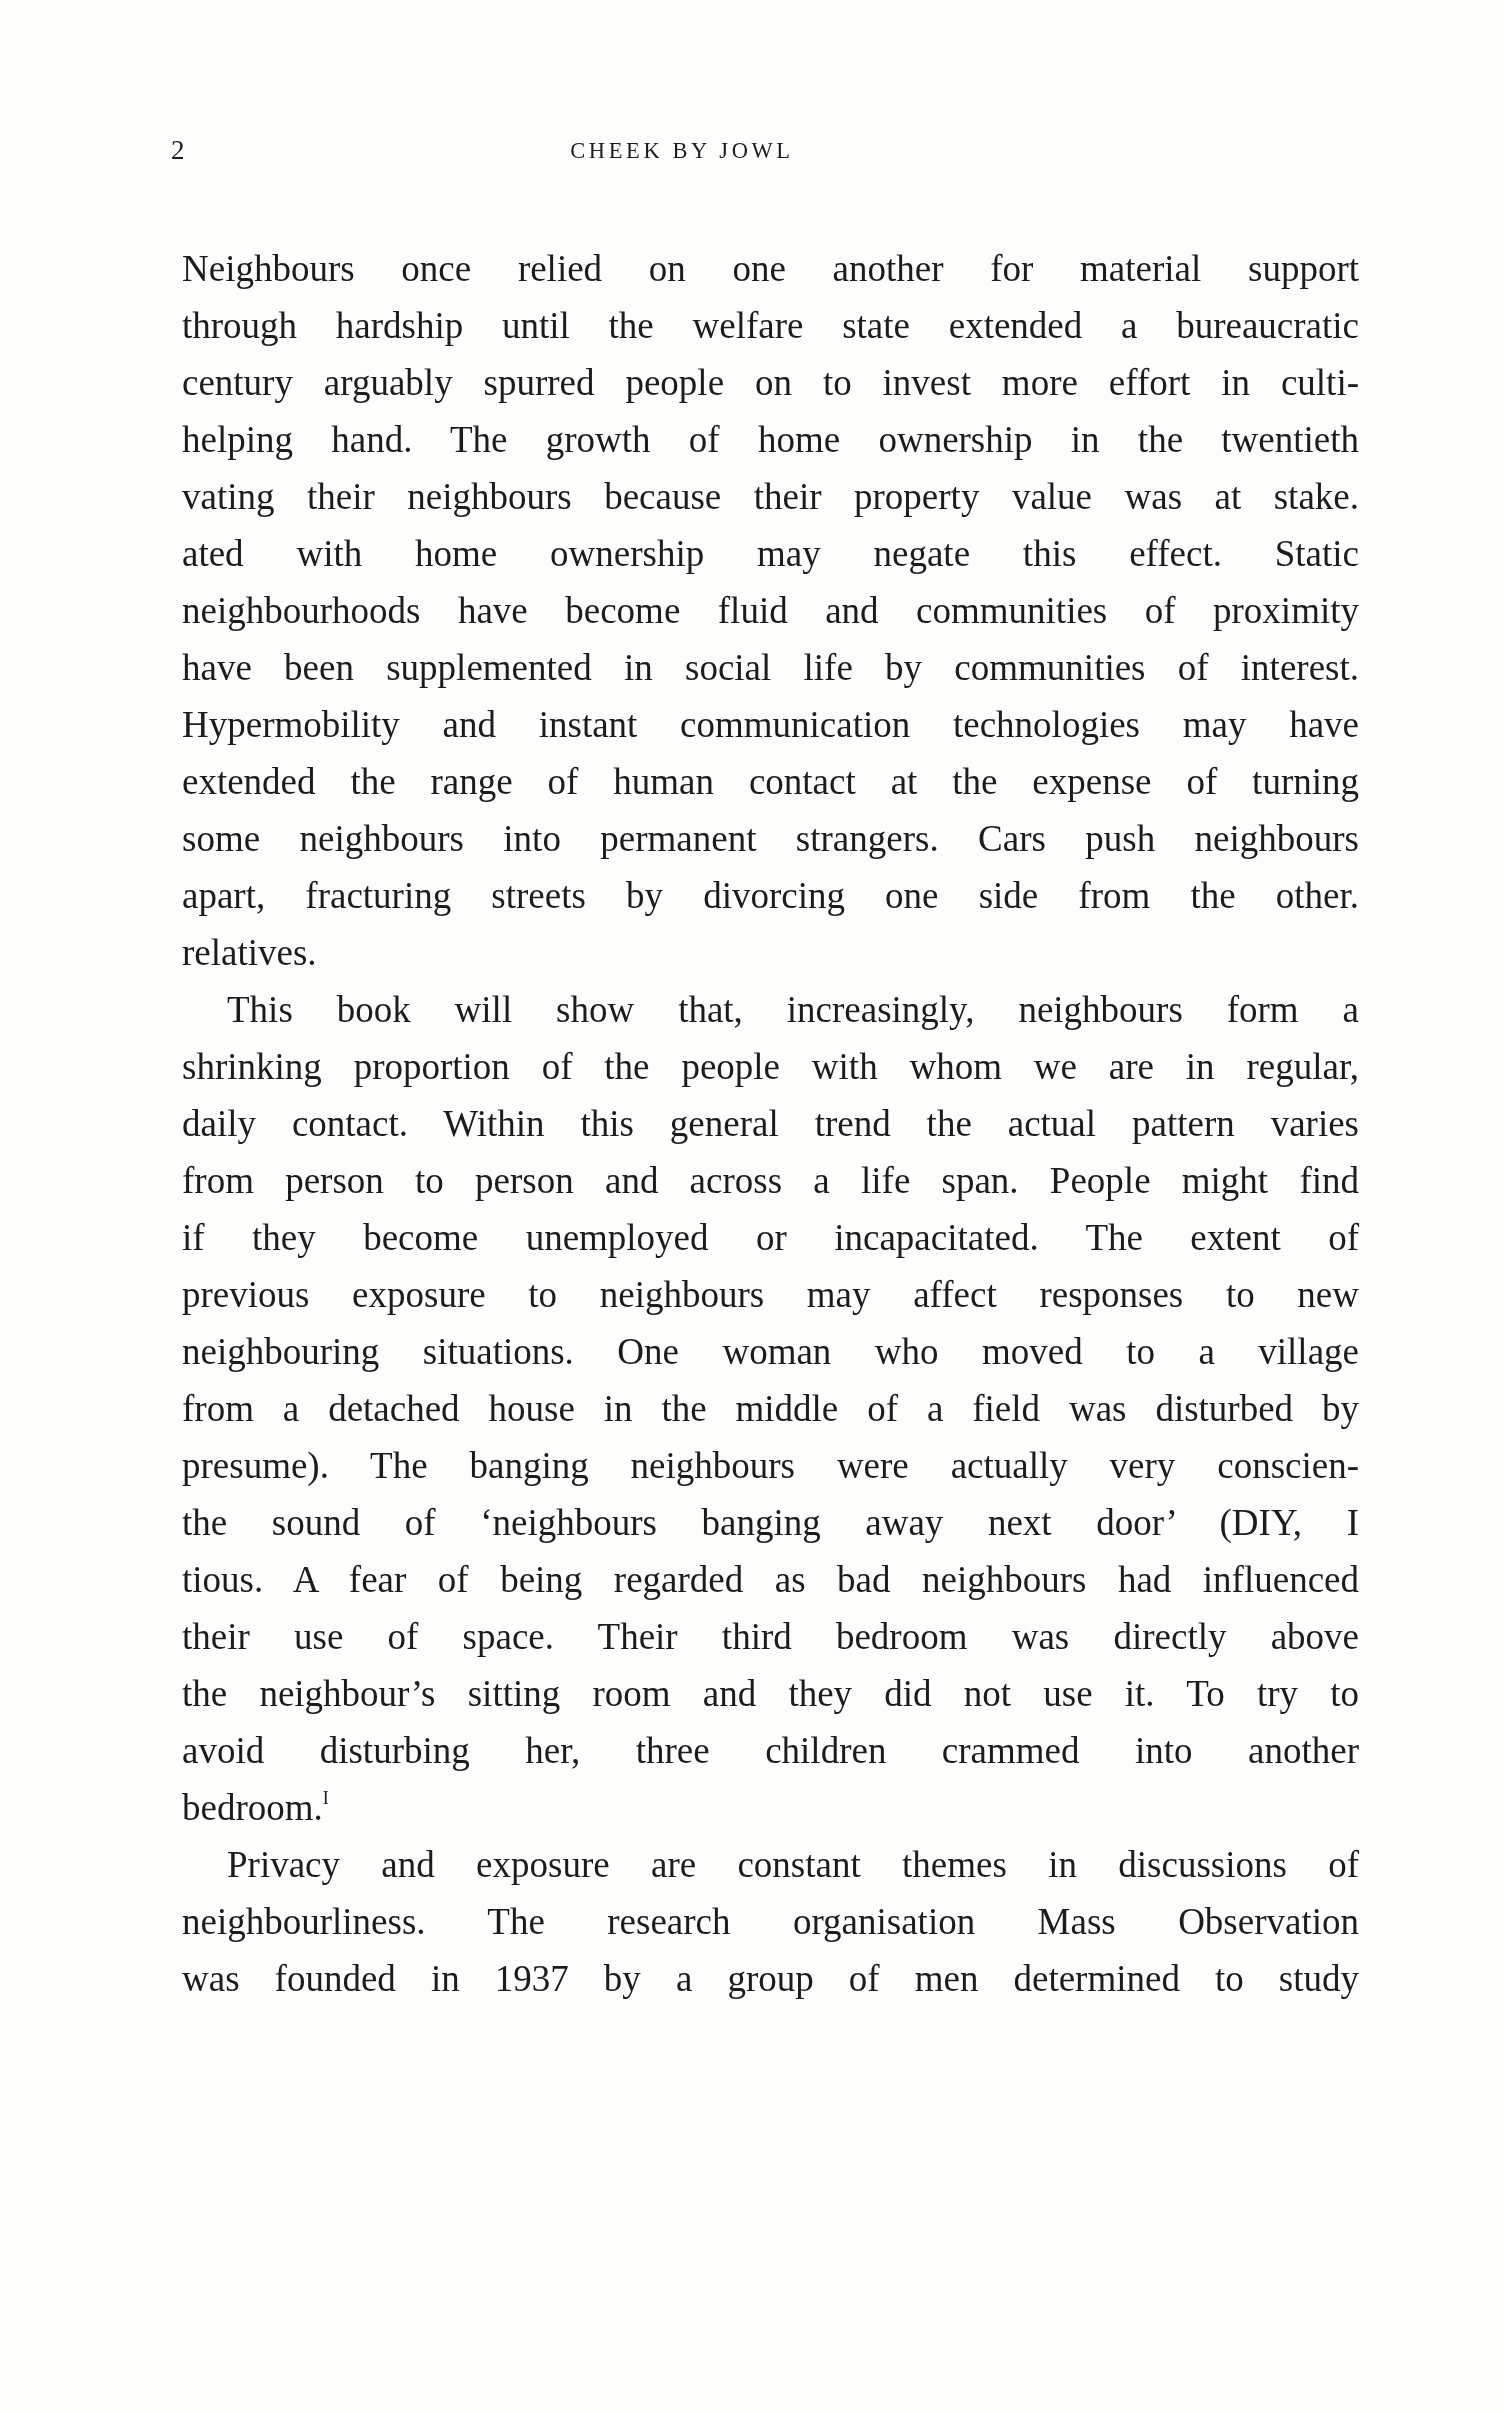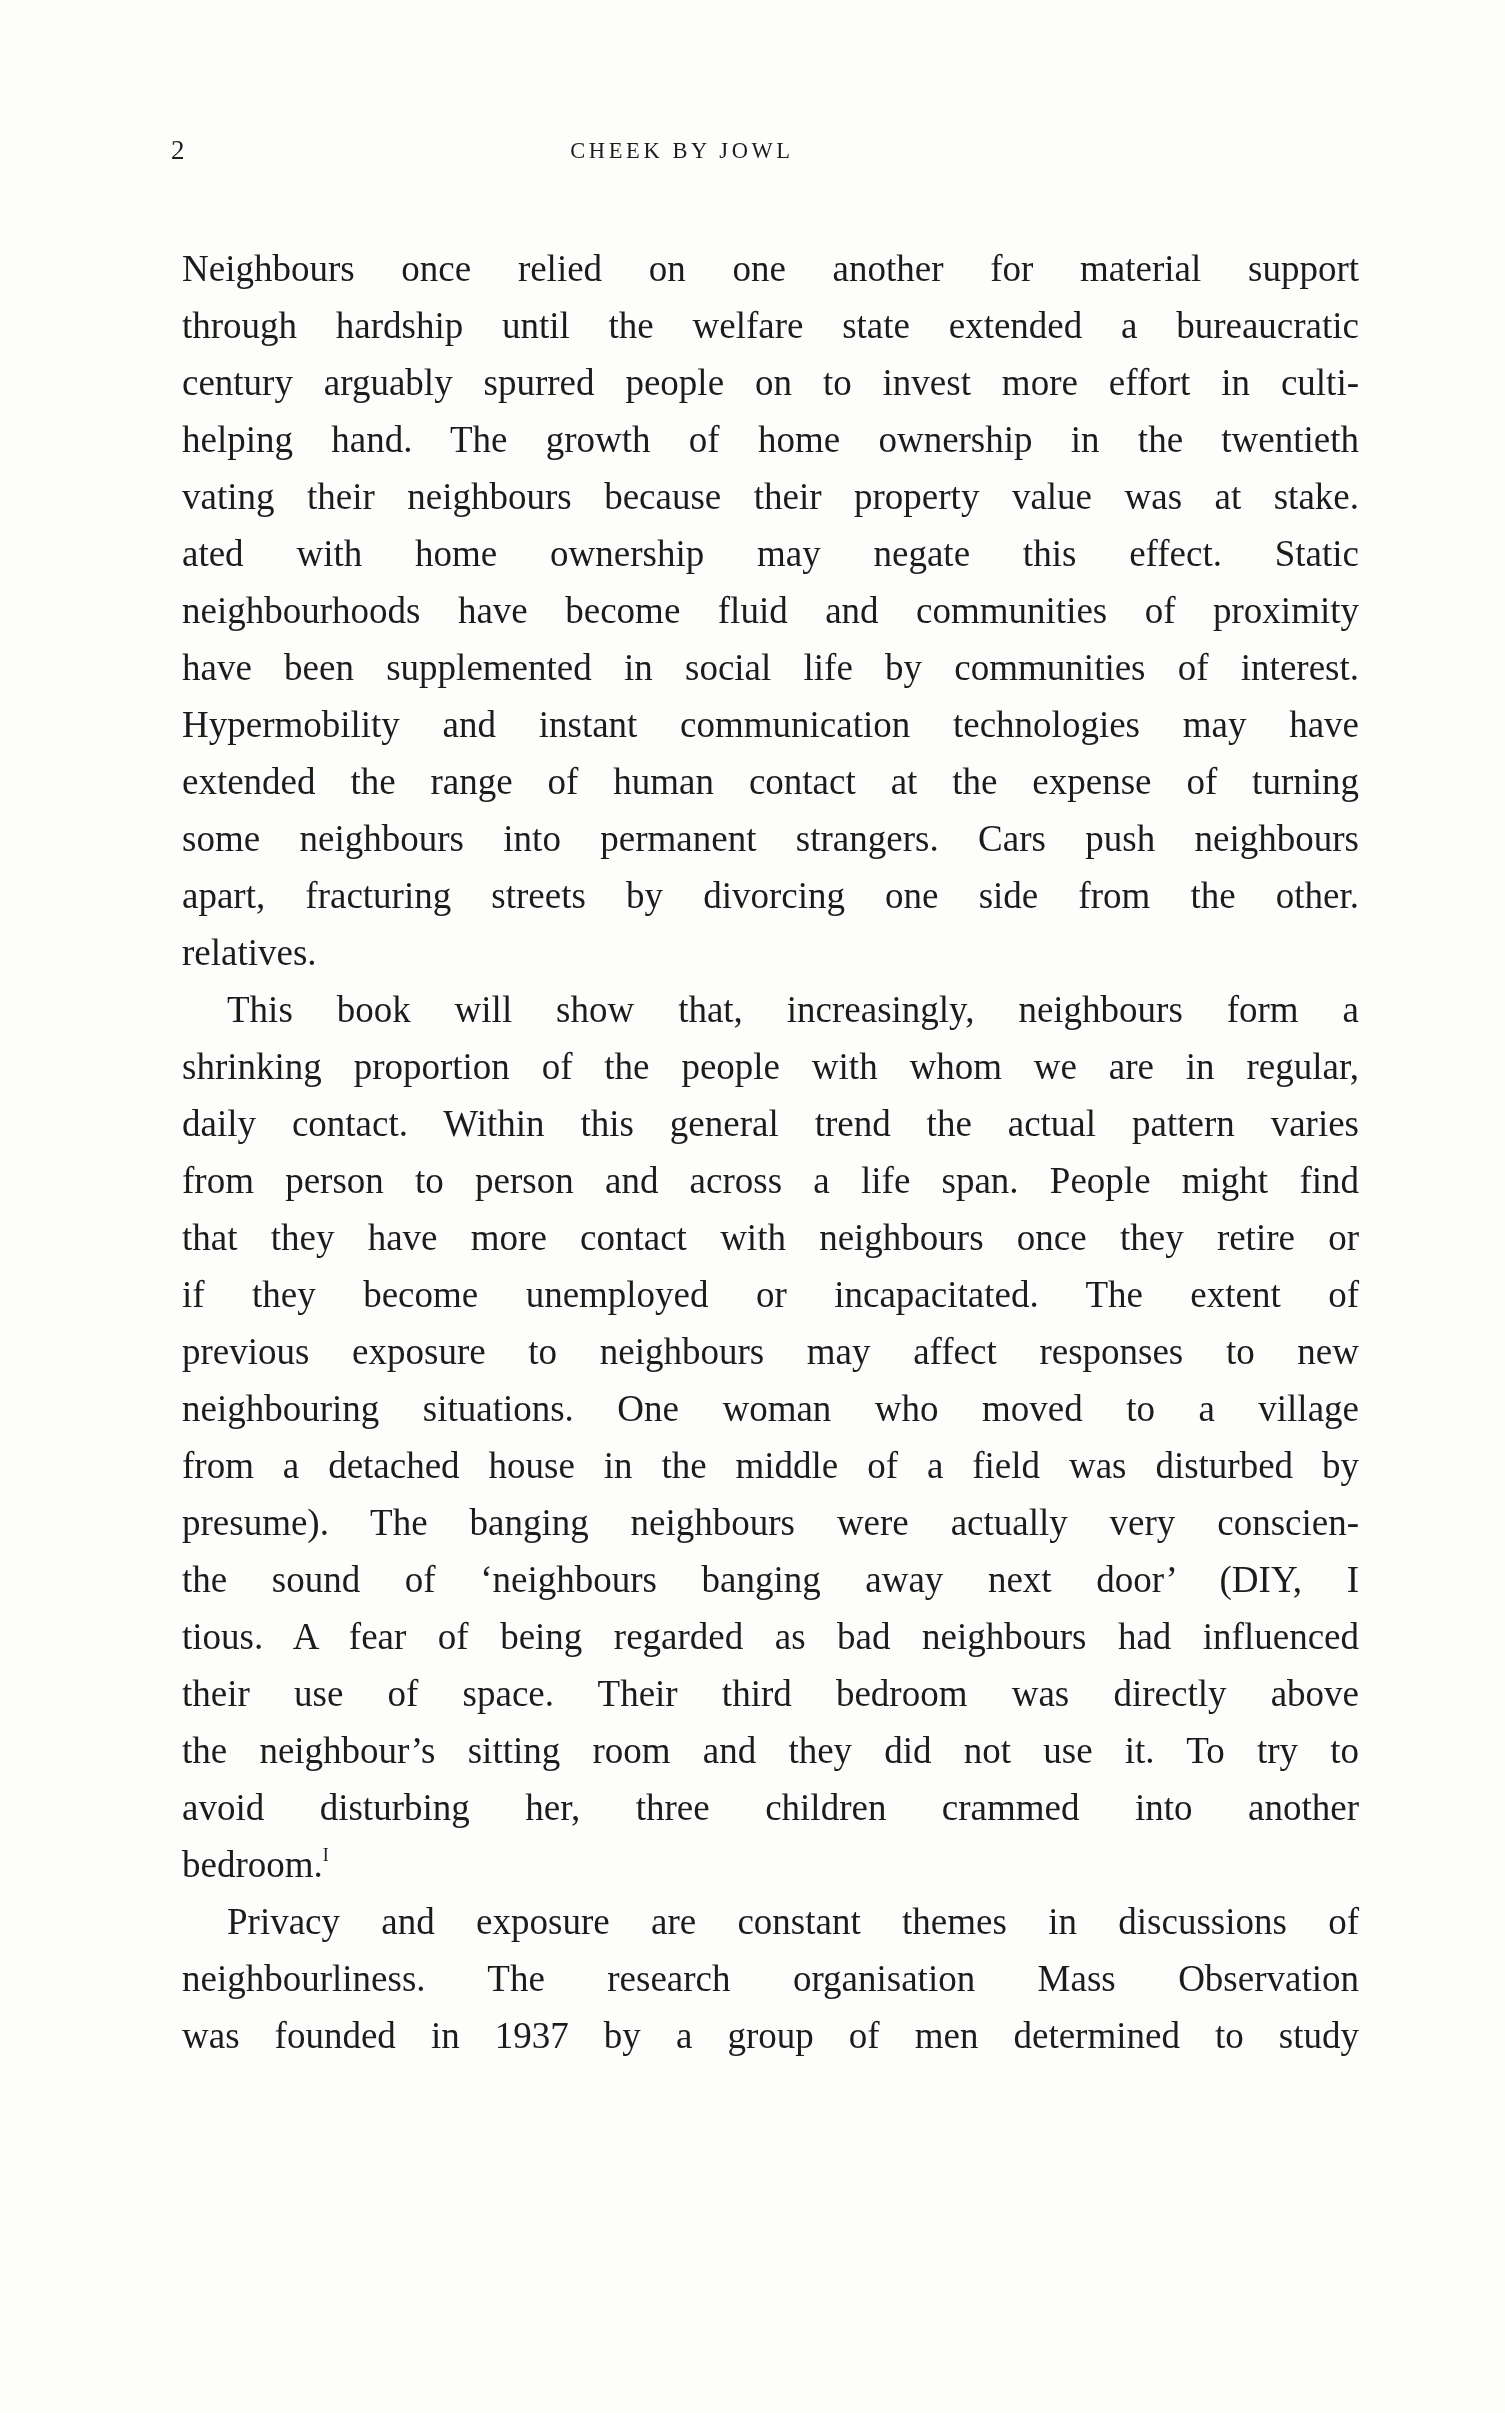--- a/index.html
+++ b/index.html
@@ -55,21 +55,20 @@
     <div class="line">extended the range of human contact at the expense of turning</div>
     <div class="line">some neighbours into permanent strangers. Cars push neighbours</div>
     <div class="line">apart, fracturing streets by divorcing one side from the other.</div>
     <div class="line last">relatives.</div>
   </div>
   <div>
     <div class="line indent">This book will show that, increasingly, neighbours form a</div>
     <div class="line">shrinking proportion of the people with whom we are in regular,</div>
     <div class="line">daily contact. Within this general trend the actual pattern varies</div>
     <div class="line">from person to person and across a life span. People might find</div>
-    <div class="line">that they have more contact with neighbours once they retire or</div>
     <div class="line">if they become unemployed or incapacitated. The extent of</div>
     <div class="line">previous exposure to neighbours may affect responses to new</div>
     <div class="line">neighbouring situations. One woman who moved to a village</div>
     <div class="line">from a detached house in the middle of a field was disturbed by</div>
     <div class="line">presume). The banging neighbours were actually very conscien-</div>
     <div class="line">the sound of ‘neighbours banging away next door’ (DIY, I</div>
     <div class="line">tious. A fear of being regarded as bad neighbours had influenced</div>
     <div class="line">their use of space. Their third bedroom was directly above</div>
     <div class="line">the neighbour’s sitting room and they did not use it. To try to</div>
     <div class="line">avoid disturbing her, three children crammed into another</div>

